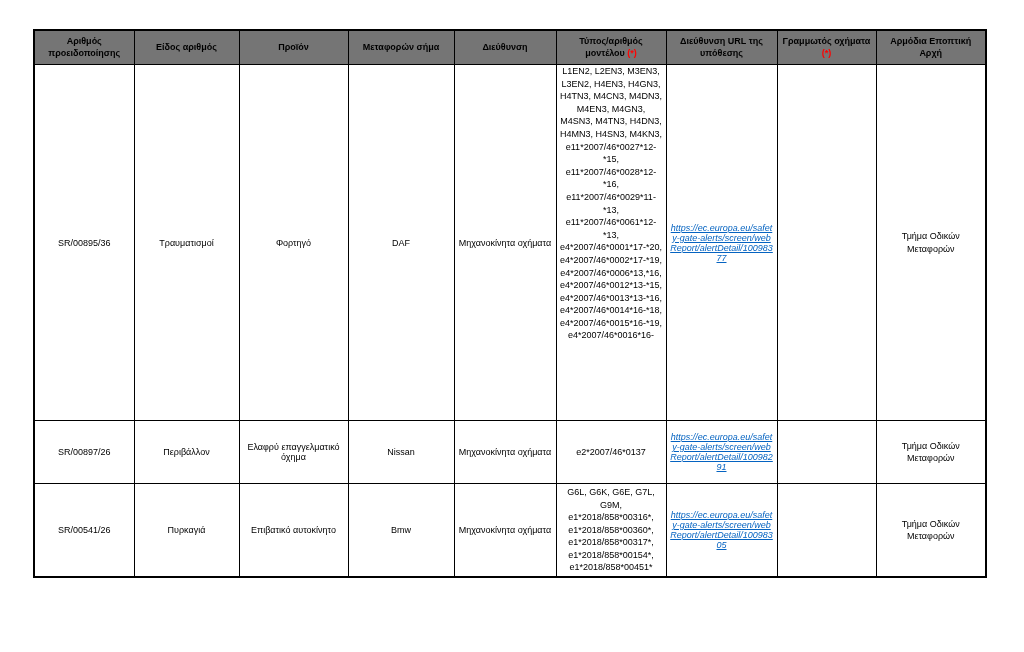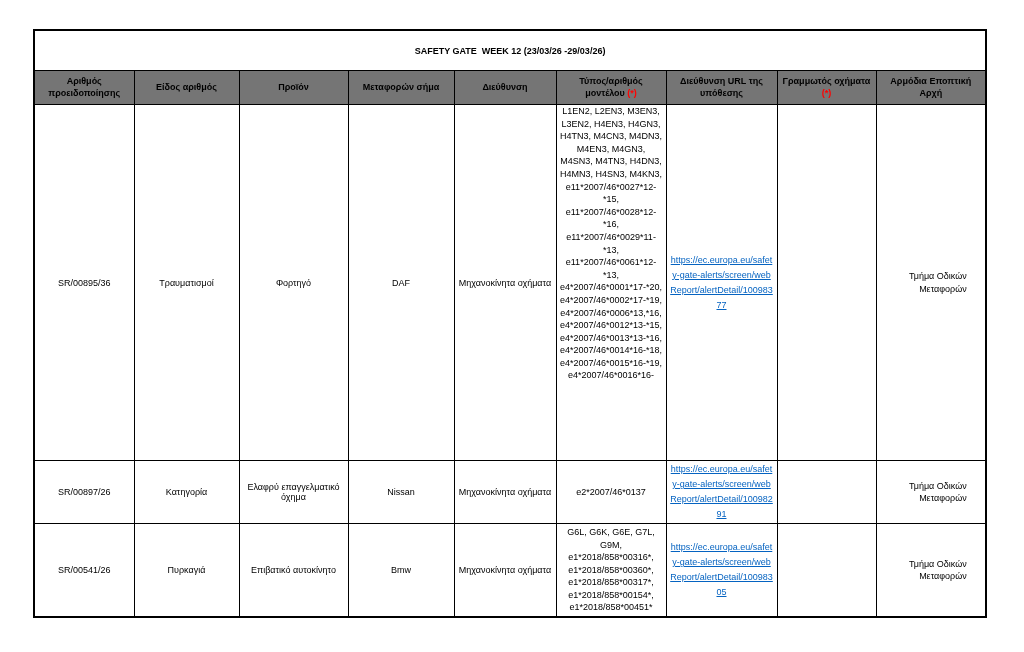--- a/index.html
+++ b/index.html
@@ -61,36 +61,36 @@
   }
   td.cell-models.clip-top {
     vertical-align: top;
   }
   .models-clip {
     max-height: 352px;
     overflow: hidden;
   }
   td.cell-url {
     font-size: 8.5px;
-    line-height: 15px;
+    line-height: 10px;
+    font-style: italic;
   }
   a.case-link {
     color: #0563c1;
     text-decoration: underline;
     overflow-wrap: anywhere;
     word-break: break-all;
     cursor: pointer;
     display: inline-block;
     max-width: 103px;
   }
   .authority-wrap {
     max-width: 72px;
     margin: 9px auto;
     line-height: 1.35;
-    text-align: right;
   }
   .row-1 td { height: 355px; }
   .row-2 td { height: 62px; }
   .row-3 td { height: 92px; }
 </style>
 </head>
 <body>
 
 <div class="page">
   <table class="safety-table">
@@ -100,23 +100,20 @@
       <col style="width:109px">
       <col style="width:106px">
       <col style="width:102px">
       <col style="width:110px">
       <col style="width:111px">
       <col style="width:99px">
       <col style="width:110px">
     </colgroup>
 
     <tbody>
-        <tr class="title-row">
-      <td colspan="9">SAFETY GATE  WEEK 12 (23/03/26 -29/03/26)</td>
-    </tr>
 
     <tr class="header-row">
       <th><span>Αριθμός προειδοποίησης</span></th>
       <th><span>Είδος αριθμός</span></th>
       <th><span>Προϊόν</span></th>
       <th><span>Μεταφορών σήμα</span></th>
       <th><span>Διεύθυνση</span></th>
       <th><span>Τύπος/αριθμός μοντέλου</span><span class="required-marker"> (*)</span></th>
       <th><span>Διεύθυνση URL της υπόθεσης</span></th>
       <th><span>Γραμμωτός οχήματα</span><span class="required-marker"> (*)</span></th>
@@ -134,21 +131,21 @@
           </td>
       <td class="cell-url"><a class="case-link">https://ec.europa.eu/safety-gate-alerts/screen/webReport/alertDetail/10098377</a></td>
       <td></td>
       <td>
             <div class="authority-wrap">Τμήμα Οδικών Μεταφορών</div>
           </td>
     </tr>
 
     <tr class="row-2">
       <td>SR/00897/26</td>
-      <td>Κατηγορία</td>
+      <td>Περιβάλλον</td>
       <td>Ελαφρύ επαγγελματικό όχημα</td>
       <td>Nissan</td>
       <td>Μηχανοκίνητα οχήματα</td>
       <td class="cell-models">e2*2007/46*0137</td>
       <td class="cell-url"><a class="case-link">https://ec.europa.eu/safety-gate-alerts/screen/webReport/alertDetail/10098291</a></td>
       <td></td>
       <td>
             <div class="authority-wrap">Τμήμα Οδικών Μεταφορών</div>
           </td>
     </tr>

